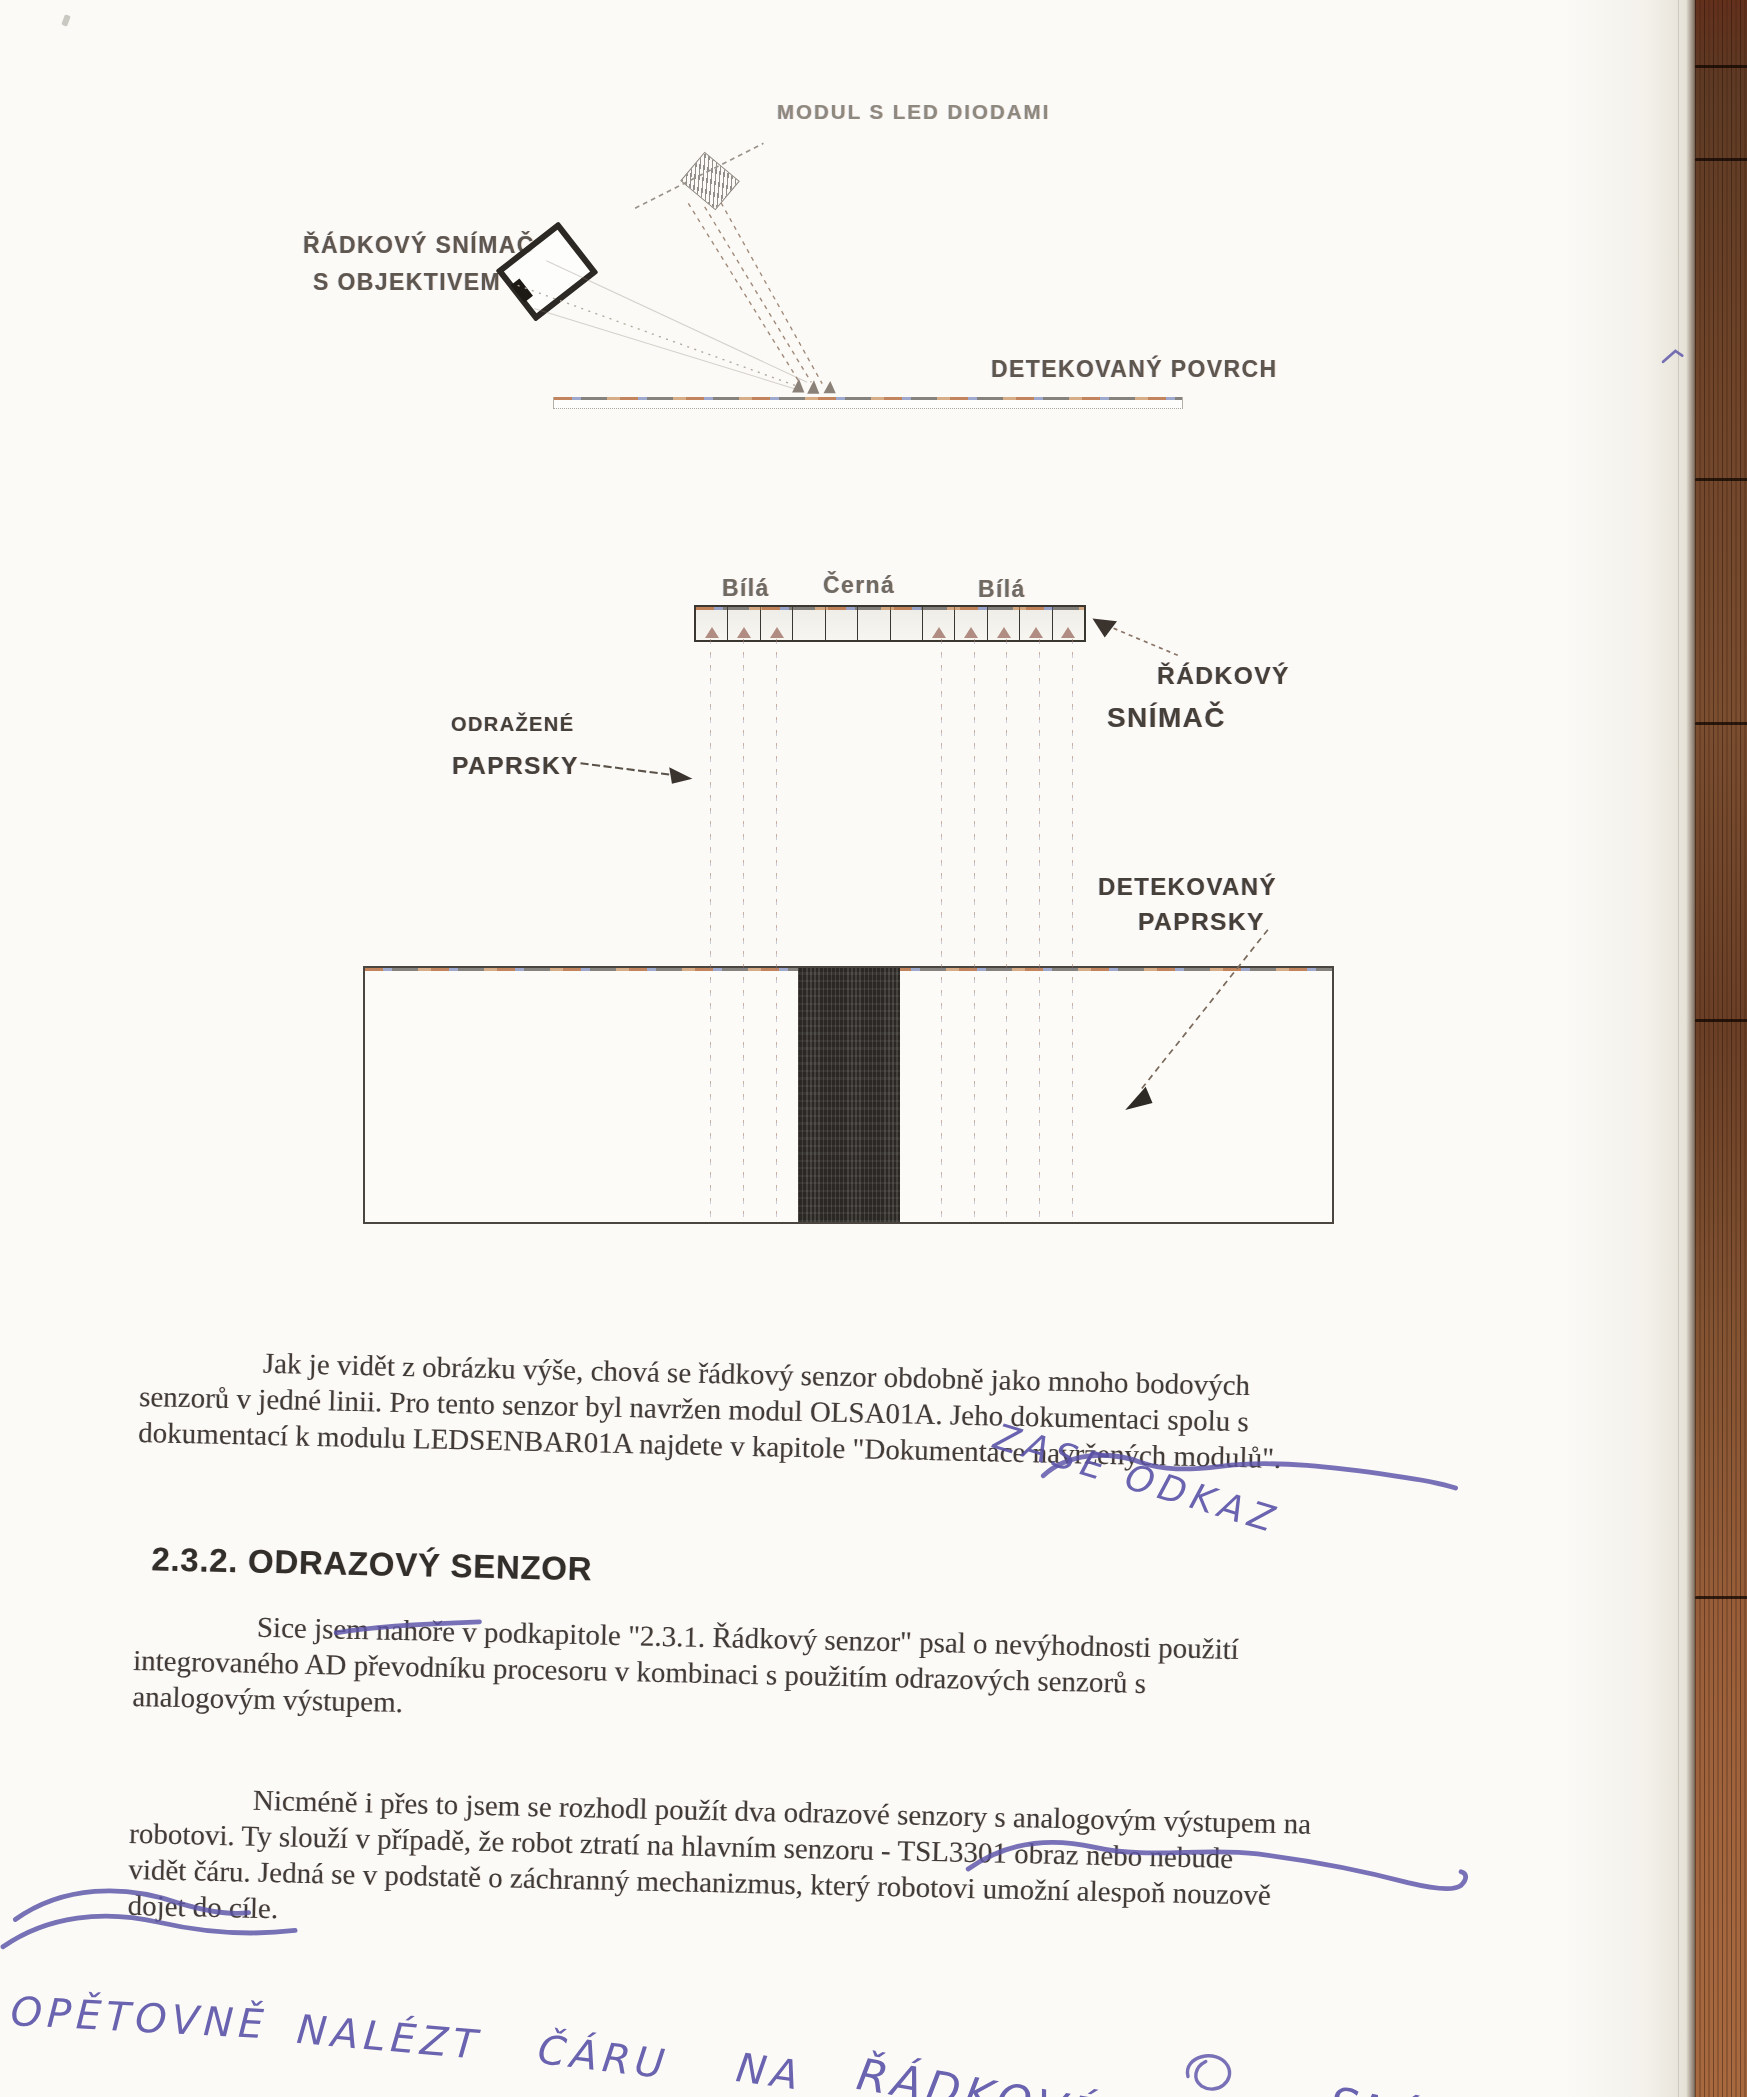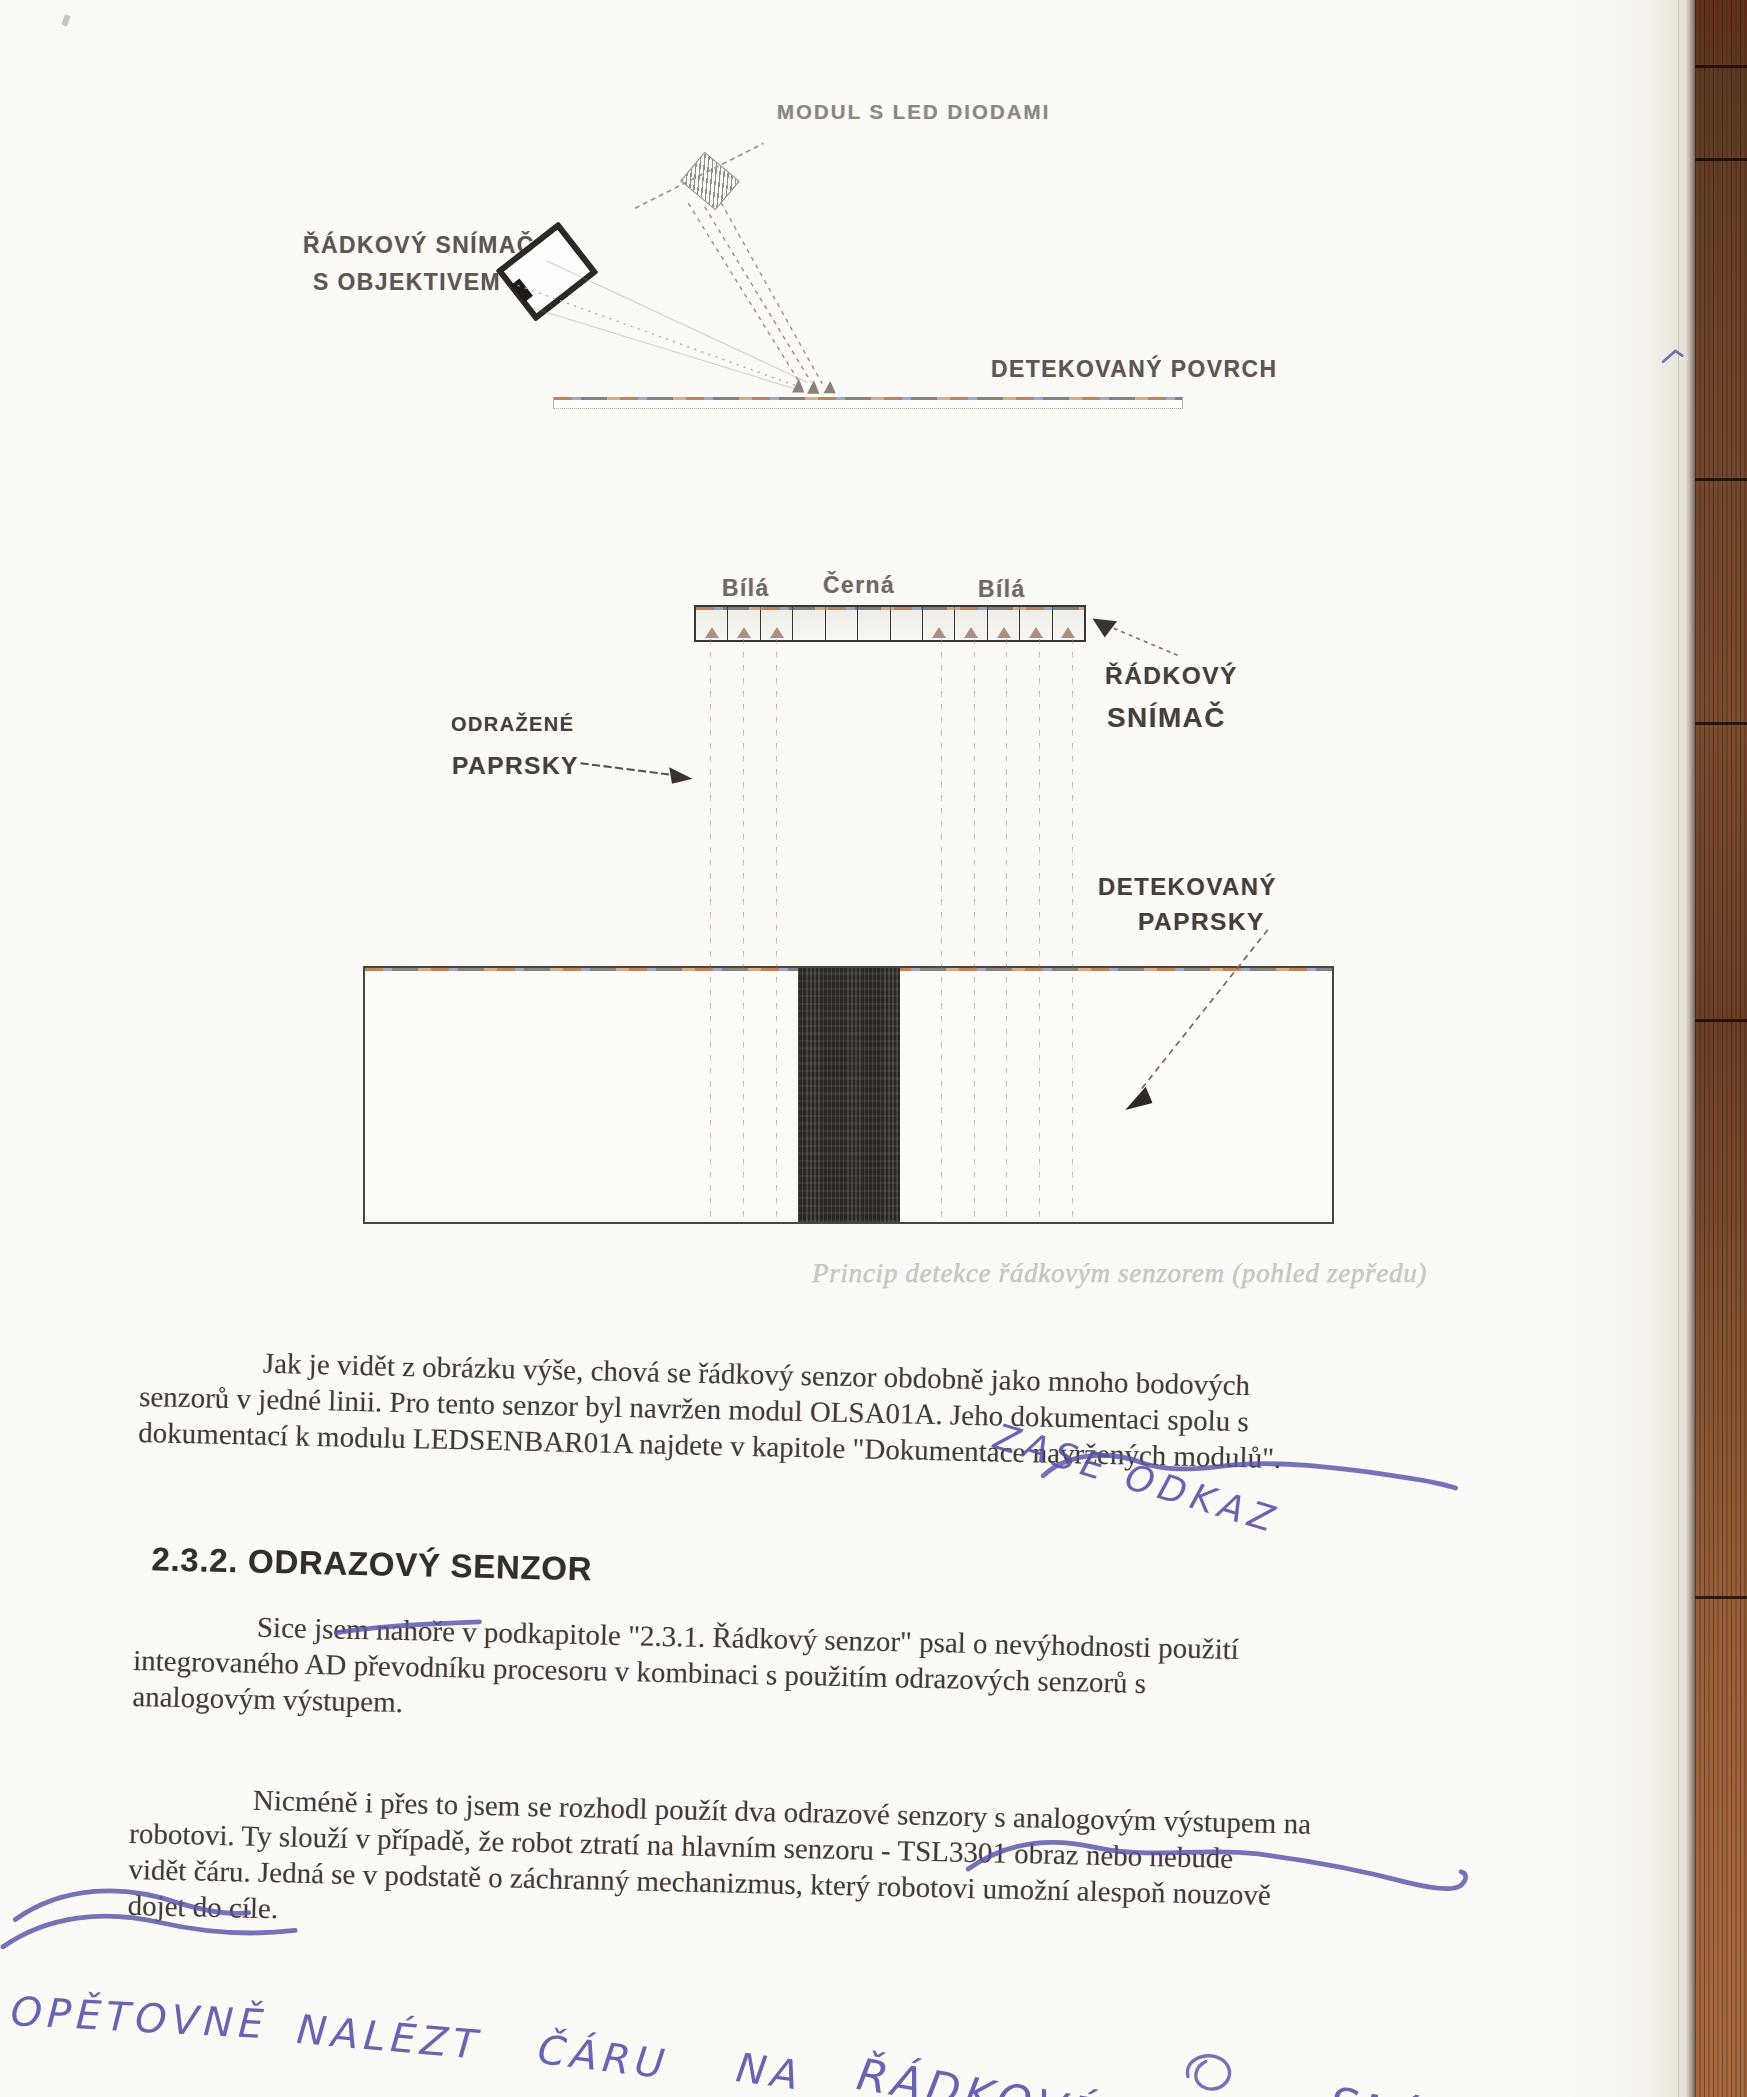--- a/index.html
+++ b/index.html
@@ -103,42 +103,41 @@
         </div>
       <div class="cell">
           <i class="tri"></i>
         </div>
       <div class="cell">
           <i class="tri"></i>
         </div>
       <div class="speckle"></div>
     </div>
 
-    <div class="lbl" style="left:1105px;top:662px;font-size:24.6px;color:#45403a;">ŘÁDKOVÝ</div>
+    <div class="lbl" style="left:1157px;top:662px;font-size:24.6px;color:#45403a;">ŘÁDKOVÝ</div>
     <div class="lbl" style="left:1107px;top:702px;font-size:28px;color:#45403a;">SNÍMAČ</div>
     <div class="lbl" style="left:451px;top:713px;font-size:20px;color:#45403a;">ODRAŽENÉ</div>
     <div class="lbl" style="left:452px;top:752px;font-size:24.6px;color:#45403a;">PAPRSKY</div>
     <div class="lbl" style="left:1098px;top:873px;font-size:24px;color:#45403a;">DETEKOVANÝ</div>
     <div class="lbl" style="left:1138px;top:908px;font-size:24.6px;color:#45403a;">PAPRSKY</div>
 
     <div id="surface2">
       <div class="speckle"></div>
       <div id="stripe"></div>
     </div>
 
     <div class="ray" style="left:710px;"></div>
     <div class="ray" style="left:743px;"></div>
     <div class="ray" style="left:776px;"></div>
     <div class="ray" style="left:941px;"></div>
     <div class="ray" style="left:974px;"></div>
     <div class="ray" style="left:1006px;"></div>
     <div class="ray" style="left:1039px;"></div>
     <div class="ray" style="left:1072px;"></div>
 
-    <div class="cap" style="left:812px;top:1258px;">Princip detekce řádkovým senzorem (pohled zepředu)</div>
 
     <div id="textblock">
       <div class="para" style="left:140px;top:1342px;">
         <div class="ind">Jak je vidět z obrázku výše, chová se řádkový senzor obdobně jako mnoho bodových</div>
         <div>senzorů v jedné linii. Pro tento senzor byl navržen modul OLSA01A. Jeho dokumentaci spolu s</div>
         <div>dokumentací k modulu LEDSENBAR01A najdete v kapitole "Dokumentace navržených modulů".</div>
       </div>
       <div id="heading">2.3.2. ODRAZOVÝ SENZOR</div>
       <div class="para" style="left:140px;top:1606px;">
         <div class="ind">Sice jsem nahoře v podkapitole "2.3.1. Řádkový senzor" psal o nevýhodnosti použití</div>

